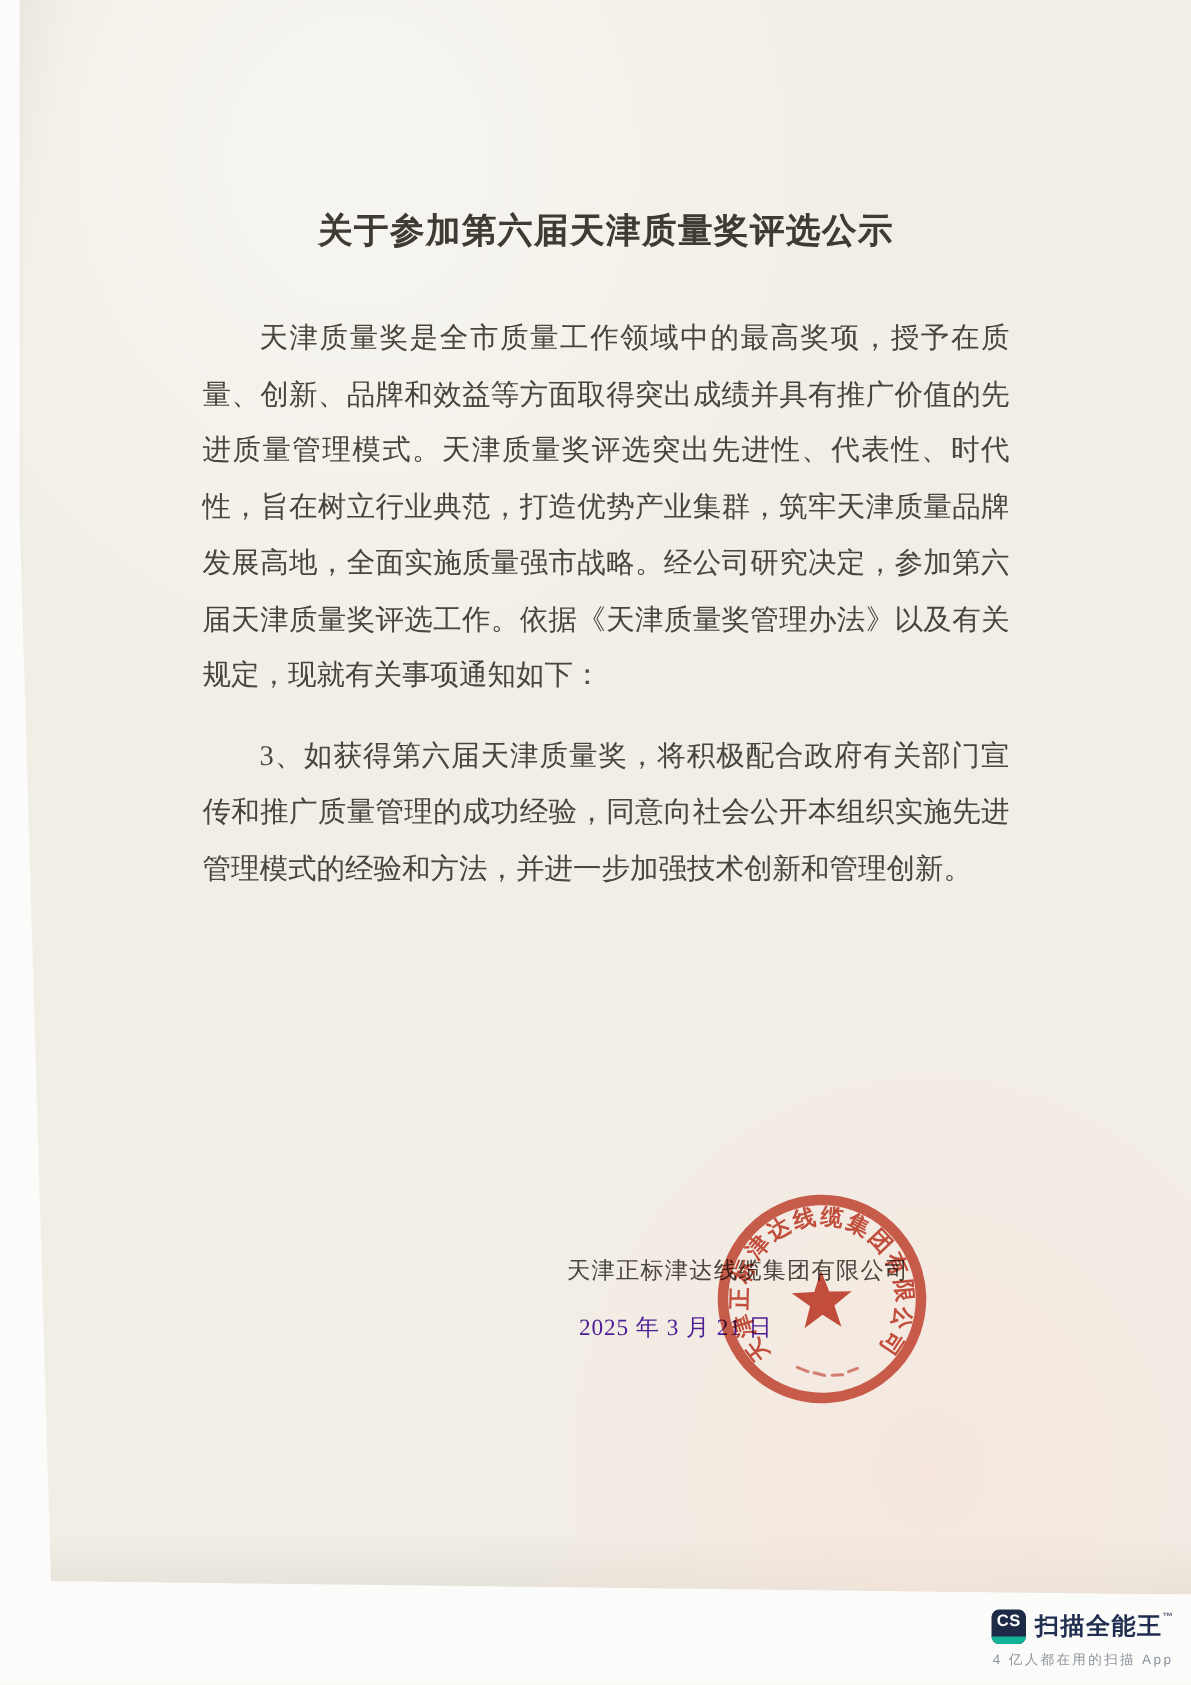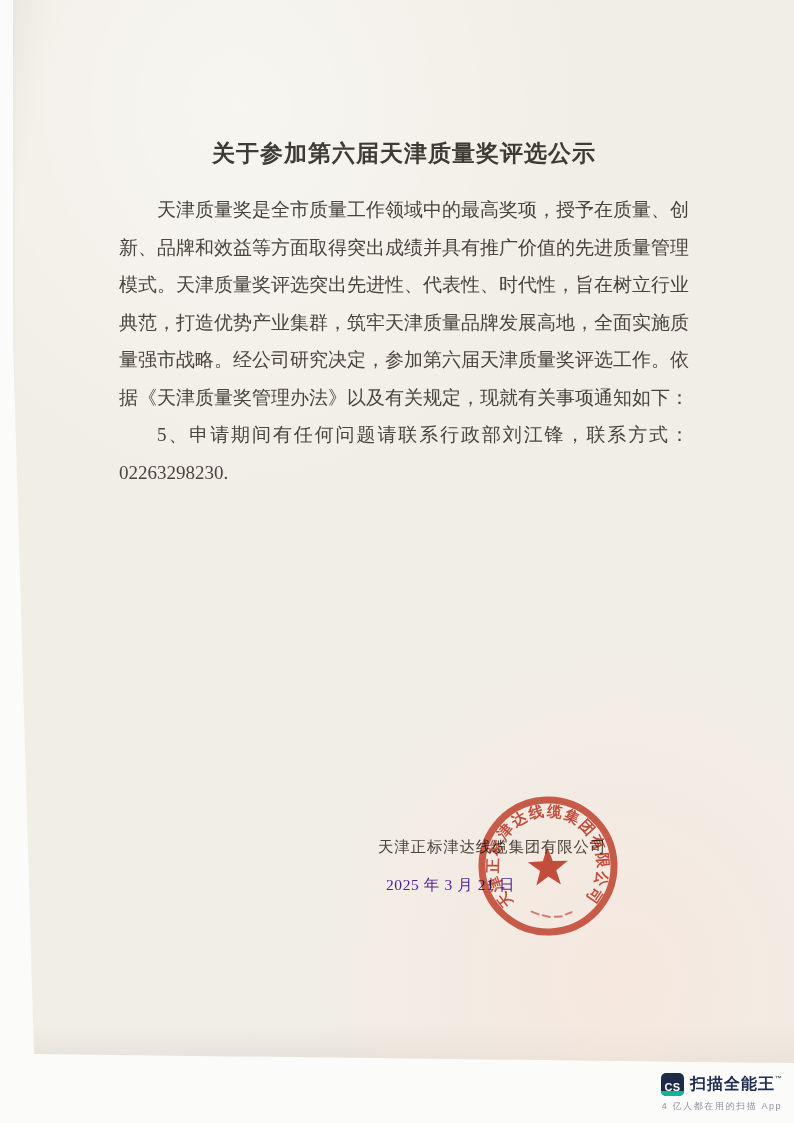--- a/index.html
+++ b/index.html
@@ -29,21 +29,21 @@
     position:absolute;left:119px;top:104px;width:570px;
     text-align:center;font-size:23px;font-weight:600;letter-spacing:1px;
     color:#3e3a34;
     margin-top:34px;
   }
   .doc-body{
     position:absolute;left:119px;top:191px;width:570px;
     font-size:19px;line-height:37.5px;text-align:justify;
     color:#49443c;
   }
-  .doc-body p{margin:0;text-indent:2em;}
+  .doc-body p{margin:16px;text-indent:2em;}
   
   .sig-company{
     position:absolute;left:378px;top:837px;
     font-size:15.5px;letter-spacing:.8px;color:#4a453d;white-space:nowrap;
   }
   .sig-date{
     position:absolute;left:386px;top:875px;
     font-size:15.5px;letter-spacing:.6px;color:#4c1d95;white-space:nowrap;
   }
   
@@ -54,21 +54,21 @@
   }
   
   .wm{
     position:absolute;left:660px;top:1073px;width:124px;
     font-family:"Liberation Sans","DejaVu Sans",sans-serif;
     display:flex;flex-direction:column;align-items:center;
   }
   .wm-row{display:flex;align-items:center;gap:6px;}
   .wm-icon{
     position:relative;width:23px;height:23px;border-radius:5px;
-    background:#1d2b47;display:flex;align-items:flex-end;justify-content:center;
+    background:#1d2b47;display:flex;align-items:flex-start;justify-content:center;
   }
   .wm-icon span{color:#ffffff;font-size:11px;font-weight:bold;line-height:17px;letter-spacing:.3px;}
   .wm-icon .teal{
     position:absolute;bottom:0;left:0;width:100%;height:5px;
     background:#14b398;border-radius:0 0 5px 5px;
   }
   .wm-brand{font-size:16px;font-weight:bold;color:#202e50;letter-spacing:1px;white-space:nowrap;}
   .wm-tm{font-size:7px;color:#5a6478;vertical-align:top;line-height:10px;}
   .wm-tagline{margin-top:4px;font-size:9px;color:#8e949e;letter-spacing:1.6px;white-space:nowrap;}
 </style>
@@ -76,21 +76,21 @@
 <body>
 
 <div class="paper">
   <div class="paper-edge-shadow"></div>
 </div>
 
 <div class="doc-title">关于参加第六届天津质量奖评选公示</div>
 
 <div class="doc-body">
   <p>天津质量奖是全市质量工作领域中的最高奖项，授予在质量、创新、品牌和效益等方面取得突出成绩并具有推广价值的先进质量管理模式。天津质量奖评选突出先进性、代表性、时代性，旨在树立行业典范，打造优势产业集群，筑牢天津质量品牌发展高地，全面实施质量强市战略。经公司研究决定，参加第六届天津质量奖评选工作。依据《天津质量奖管理办法》以及有关规定，现就有关事项通知如下：</p>
-  <p>5、申请期间有任何问题请联系行政部刘江锋，联系方式：02263298230.</p>
+  <p>3、如获得第六届天津质量奖，将积极配合政府有关部门宣传和推广质量管理的成功经验，同意向社会公开本组织实施先进管理模式的经验和方法，并进一步加强技术创新和管理创新。</p>
 </div>
 
 <div class="sig-company">天津正标津达线缆集团有限公司</div>
 <div class="sig-date">2025 年 3 月 21 日</div>
 
 <svg class="seal" viewBox="0 0 180 180">
   <defs>
     <path id="sealArc" d="M 54.6 125.4 A 50 50 0 1 1 125.4 125.4" fill="none"></path>
   </defs>
   <circle cx="90" cy="90" r="66" fill="none" stroke="#c7422f" stroke-width="7" opacity="0.9"></circle>

